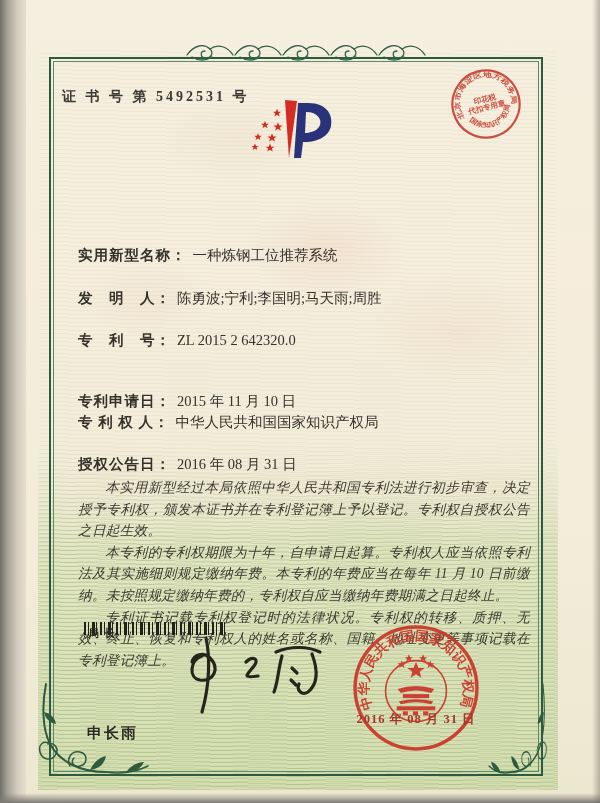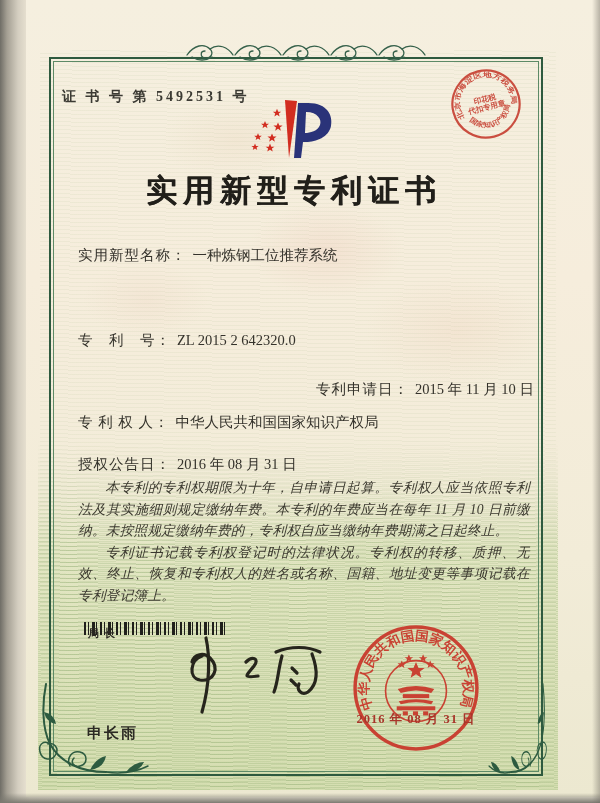--- a/index.html
+++ b/index.html
@@ -24,23 +24,23 @@
      repeating-linear-gradient(-1.5deg, rgba(105,145,75,.14) 0 1px, transparent 1px 4px),
      linear-gradient(180deg, rgba(210,224,172,0) 0%, rgba(207,222,168,.45) 35%, rgba(199,216,158,.62) 100%);
      mask-image:linear-gradient(180deg,transparent,#000 30%);
      -webkit-mask-image:linear-gradient(180deg,transparent,#000 30%);}
   .frame{left:49px;top:57px;width:490px;height:715px;border:2px solid #2e5a3f;}
   .frame-inner{position:absolute;left:2px;top:2px;right:2px;bottom:2px;border:1px solid #5d8a66;}
   .cert-number{left:62px;top:88px;font-size:14px;font-weight:700;letter-spacing:3px;color:#3b3a33;}
   .title{left:49px;top:170px;width:490px;text-align:center;font-size:31px;font-weight:700;
          letter-spacing:6px;color:#211f1a;text-shadow:.4px 0 0 #211f1a;}
   .field{left:78px;width:456px;font-size:14.5px;color:#34322b;white-space:nowrap;}
-  .field .lbl{font-weight:400;letter-spacing:1px;}
+  .field .lbl{font-weight:700;letter-spacing:1px;}
   .field .val{margin-left:6px;font-weight:500;margin-top:14px;}
-  .f0{top:246px;} .f1{top:289px;} .f2{top:331px;} .f3{top:380px;text-align:right;} .f4{top:413px;} .f5{top:455px;}
+  .f0{top:246px;} .f1{top:289px;} .f2{top:331px;} .f3{top:392px;} .f4{top:413px;} .f5{top:455px;}
   .body-text{left:78px;top:477px;width:452px;font-size:13.6px;line-height:21.6px;color:#3b392f;
              text-align:justify;font-style:italic;}
   .body-text p{margin:0;text-indent:2em;letter-spacing:.3px;}
   .barcode{left:84px;top:622px;width:144px;height:13px;background:
      repeating-linear-gradient(90deg,#20201c 0 2px,transparent 2px 4px,#20201c 4px 5px,transparent 5px 8px,
      #20201c 8px 11px,transparent 11px 12px,#20201c 12px 13px,transparent 13px 16px);}
   .signer-title{left:88px;top:626px;font-size:11px;font-weight:700;letter-spacing:5px;color:#2c2a24;font-family:"Liberation Sans","DejaVu Sans",sans-serif;}
   .signer-name{left:87px;top:724px;font-size:15px;font-weight:700;letter-spacing:2px;color:#2c2a24;font-family:"Liberation Sans","DejaVu Sans",sans-serif;}
   .issue-date{left:350px;top:711px;width:132px;text-align:center;font-size:12.5px;font-weight:700;
               letter-spacing:1px;color:#a8352a;z-index:6;}
@@ -124,39 +124,42 @@
     <text font-size="8" fill="#c5392b" font-weight="700">
       <textPath href="#taxTop" startOffset="2" textLength="118" lengthAdjust="spacingAndGlyphs">北京市海淀区地方税务局</textPath>
     </text>
     <text font-size="8" fill="#c5392b" font-weight="700">
       <textPath href="#taxBot" startOffset="8" textLength="64" lengthAdjust="spacingAndGlyphs">国家知识产权局</textPath>
     </text>
     <text x="50" y="47" text-anchor="middle" font-size="9" fill="#c5392b" font-weight="700">印花税</text>
     <text x="50" y="57" text-anchor="middle" font-size="9" fill="#c5392b" font-weight="700">代扣专用章</text>
   </svg>
 
-  <div class="abs title">实用新型专利证书</div>
 
   <div class="abs field f0">
     <span class="lbl">实用新型名称：</span><span class="val">一种炼钢工位推荐系统</span>
   </div>
+  <div class="abs field f1">
+    <span class="lbl">发　明　人：</span><span class="val">陈勇波;宁利;李国明;马天雨;周胜</span>
+  </div>
   <div class="abs field f2">
     <span class="lbl">专　利　号：</span><span class="val">ZL 2015 2 642320.0</span>
   </div>
   <div class="abs field f3">
     <span class="lbl">专利申请日：</span><span class="val">2015 年 11 月 10 日</span>
   </div>
   <div class="abs field f4">
     <span class="lbl">专 利 权 人：</span><span class="val">中华人民共和国国家知识产权局</span>
   </div>
   <div class="abs field f5">
     <span class="lbl">授权公告日：</span><span class="val">2016 年 08 月 31 日</span>
   </div>
 
   <div class="abs body-text">
+    <p>本实用新型经过本局依照中华人民共和国专利法进行初步审查，决定授予专利权，颁发本证书并在专利登记簿上予以登记。专利权自授权公告之日起生效。</p>
     <p>本专利的专利权期限为十年，自申请日起算。专利权人应当依照专利法及其实施细则规定缴纳年费。本专利的年费应当在每年 11 月 10 日前缴纳。未按照规定缴纳年费的，专利权自应当缴纳年费期满之日起终止。</p>
     <p>专利证书记载专利权登记时的法律状况。专利权的转移、质押、无效、终止、恢复和专利权人的姓名或名称、国籍、地址变更等事项记载在专利登记簿上。</p>
   </div>
 
   <div class="abs barcode"></div>
 
   <div class="abs signer-title">局长</div>
   <div class="abs signer-name">申长雨</div>
 
   <svg class="abs sig" width="160" height="92" viewBox="0 0 160 92">

